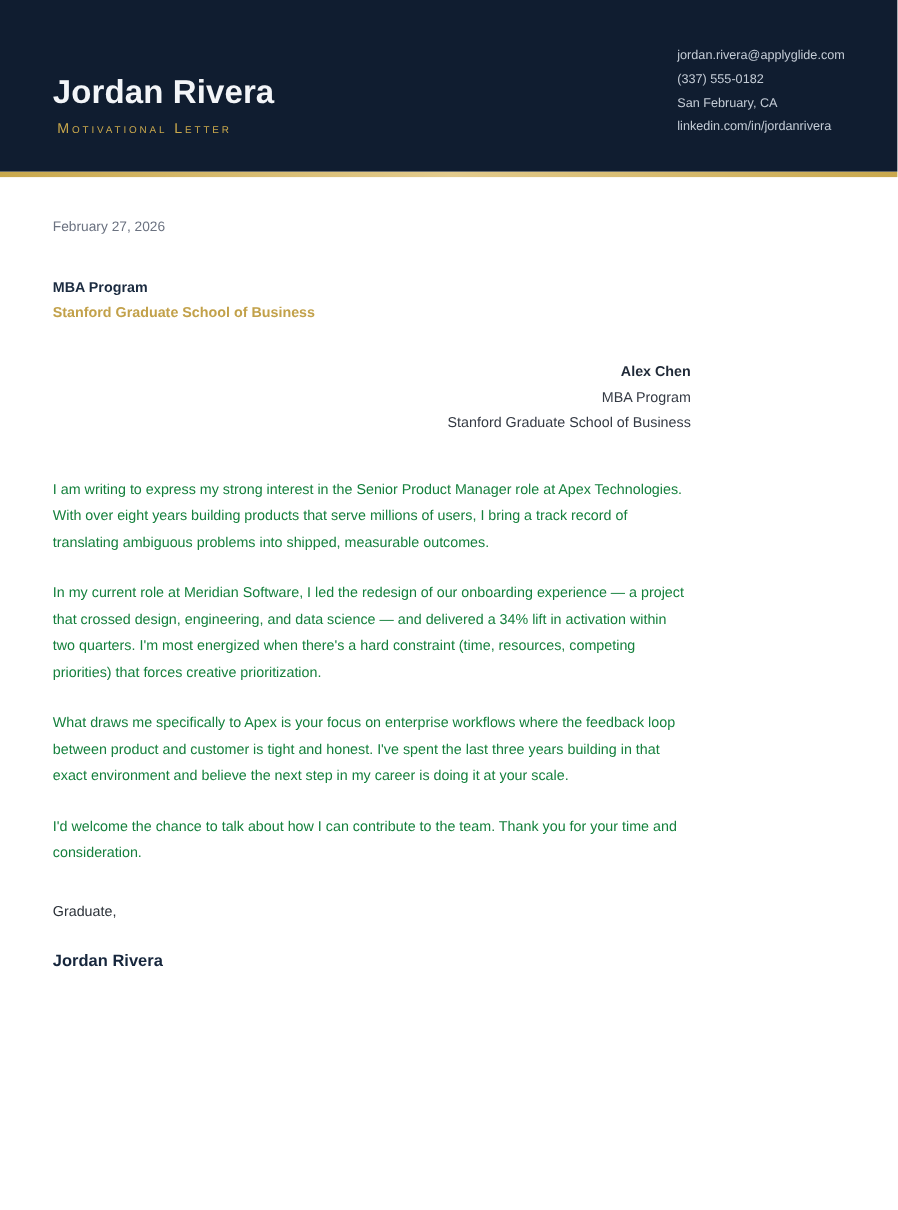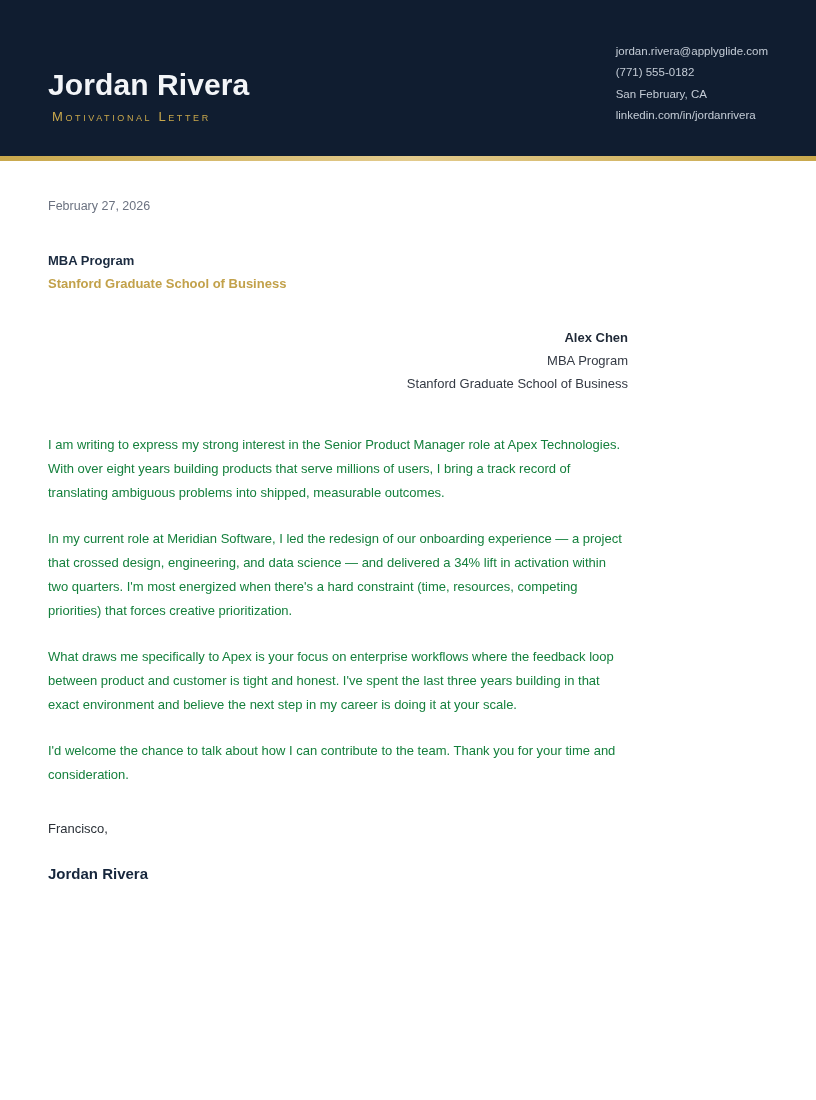--- a/index.html
+++ b/index.html
@@ -163,21 +163,21 @@
   <div class="letter-header">
     <div class="header-inner">
 
       <div class="identity">
         <div class="candidate-name">Jordan Rivera</div>
         <div class="doc-kind">Motivational Letter</div>
       </div>
 
       <div class="contact-block">
         <div class="contact-line">jordan.rivera@applyglide.com</div>
-        <div class="contact-line">(771) 555-0182</div>
+        <div class="contact-line">(337) 555-0182</div>
         <div class="contact-line">San February, CA</div>
         <div class="contact-line">linkedin.com/in/jordanrivera</div>
       </div>
 
     </div>
   </div>
 
   <div class="gold-rule"></div>
 
   <div class="letter-body">
@@ -195,19 +195,19 @@
       <div class="recipient-line">Stanford Graduate School of Business</div>
     </div>
 
 
     <p class="letter-paragraph">I am writing to express my strong interest in the Senior Product Manager role at Apex Technologies. With over eight years building products that serve millions of users, I bring a track record of translating ambiguous problems into shipped, measurable outcomes.</p>
     <p class="letter-paragraph">In my current role at Meridian Software, I led the redesign of our onboarding experience — a project that crossed design, engineering, and data science — and delivered a 34% lift in activation within two quarters. I'm most energized when there's a hard constraint (time, resources, competing priorities) that forces creative prioritization.</p>
     <p class="letter-paragraph">What draws me specifically to Apex is your focus on enterprise workflows where the feedback loop between product and customer is tight and honest. I've spent the last three years building in that exact environment and believe the next step in my career is doing it at your scale.</p>
     <p class="letter-paragraph">I'd welcome the chance to talk about how I can contribute to the team. Thank you for your time and consideration.</p>
 
     <div class="closing-block">
-      <div class="closing-salutation">Francisco,</div>
+      <div class="closing-salutation">Graduate,</div>
       <div class="signature-name">Jordan Rivera</div>
     </div>
 
   </div>
 
 </div>
 
 </body></html>

